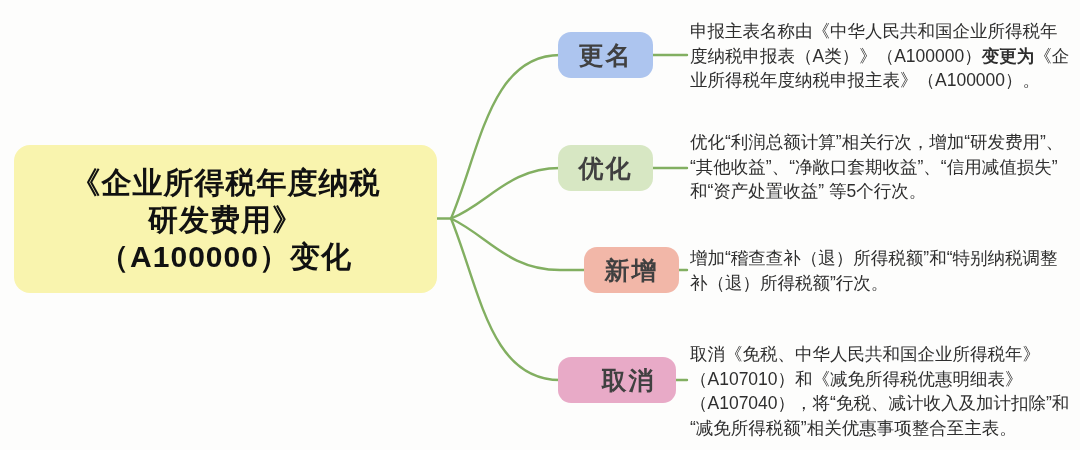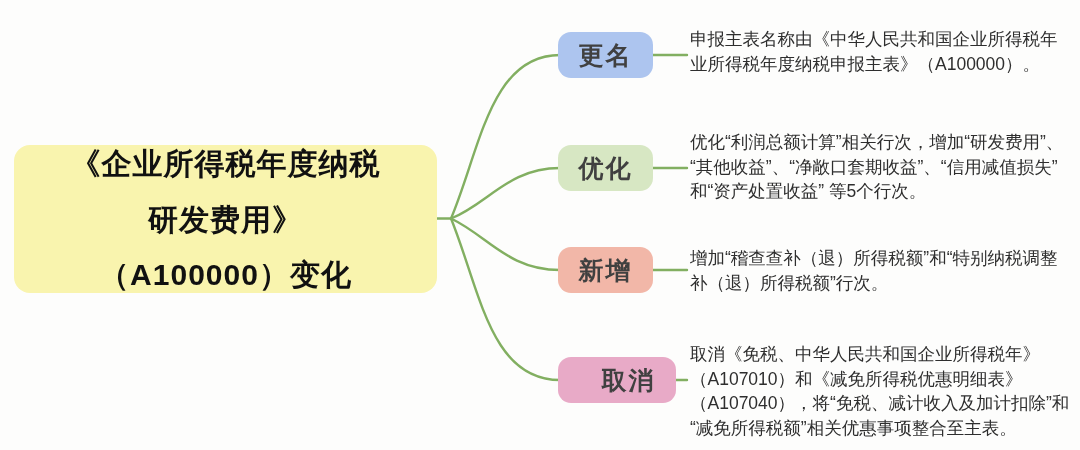--- a/index.html
+++ b/index.html
@@ -8,21 +8,21 @@
     width:1080px;height:450px;
     background:#fdfdfc;
     overflow:hidden;
     font-family:"Liberation Sans","DejaVu Sans",sans-serif;
     color:#1c1c1c;
   }
   svg.connectors{position:absolute;left:0;top:0;width:1080px;height:450px;}
   .root-topic{
     position:absolute;left:14px;top:145px;width:423px;height:148px;
     border-radius:16px;
-    display:flex;flex-direction:column;align-items:center;justify-content:space-between;
+    display:flex;flex-direction:column;align-items:center;justify-content:center;
     text-align:center;
     font-weight:bold;font-size:30px;line-height:37px;letter-spacing:1px;
     color:#111111;
   }
   .branch-node{
     position:absolute;left:558px;width:95px;height:46px;
     border-radius:13px;
     display:flex;align-items:center;justify-content:center;
     font-weight:bold;font-size:25px;letter-spacing:2px;
     color:#404040;
@@ -50,33 +50,34 @@
     </g>
   </svg>
 
   <div class="root-topic" style="background: rgb(249, 244, 174);">
     <div>《企业所得税年度纳税</div>
     <div>研发费用》</div>
     <div>（A100000）变化</div>
   </div>
 
   <div class="branch-node" style="top: 32px; background: rgb(173, 197, 239);">更名</div>
-  <div class="branch-desc" style="top:27px">
+  <div class="branch-desc" style="top:19px">
     <div class="line">申报主表名称由《中华人民共和国企业所得税年</div>
+    <div class="line"><span>度纳税申报表（A类）》（A100000）</span><span class="b">变更为</span><span>《企</span></div>
     <div class="line">业所得税年度纳税申报主表》（A100000）。</div>
   </div>
 
   <div class="branch-node" style="top: 145px; background: rgb(215, 231, 195);">优化</div>
   <div class="branch-desc" style="top:130px">
     <div class="line">优化“利润总额计算”相关行次，增加“研发费用”、</div>
     <div class="line">“其他收益”、“净敞口套期收益”、“信用减值损失”</div>
     <div class="line">和“资产处置收益” 等5个行次。</div>
   </div>
 
-  <div class="branch-node" style="top: 247px; background: rgb(242, 183, 168);">新增</div>
+  <div class="branch-node" style="top: 247px; background: rgb(242, 183, 168); margin-left: 26px;">新增</div>
   <div class="branch-desc" style="top:246px">
     <div class="line">增加“稽查查补（退）所得税额”和“特别纳税调整</div>
     <div class="line">补（退）所得税额”行次。</div>
   </div>
 
   <div class="branch-node" style="top: 357px; background: rgb(232, 170, 199); padding-left: 23px;">取消</div>
   <div class="branch-desc" style="top:342px">
     <div class="line">取消《免税、中华人民共和国企业所得税年》</div>
     <div class="line">（A107010）和《减免所得税优惠明细表》</div>
     <div class="line">（A107040），将“免税、减计收入及加计扣除”和</div>

